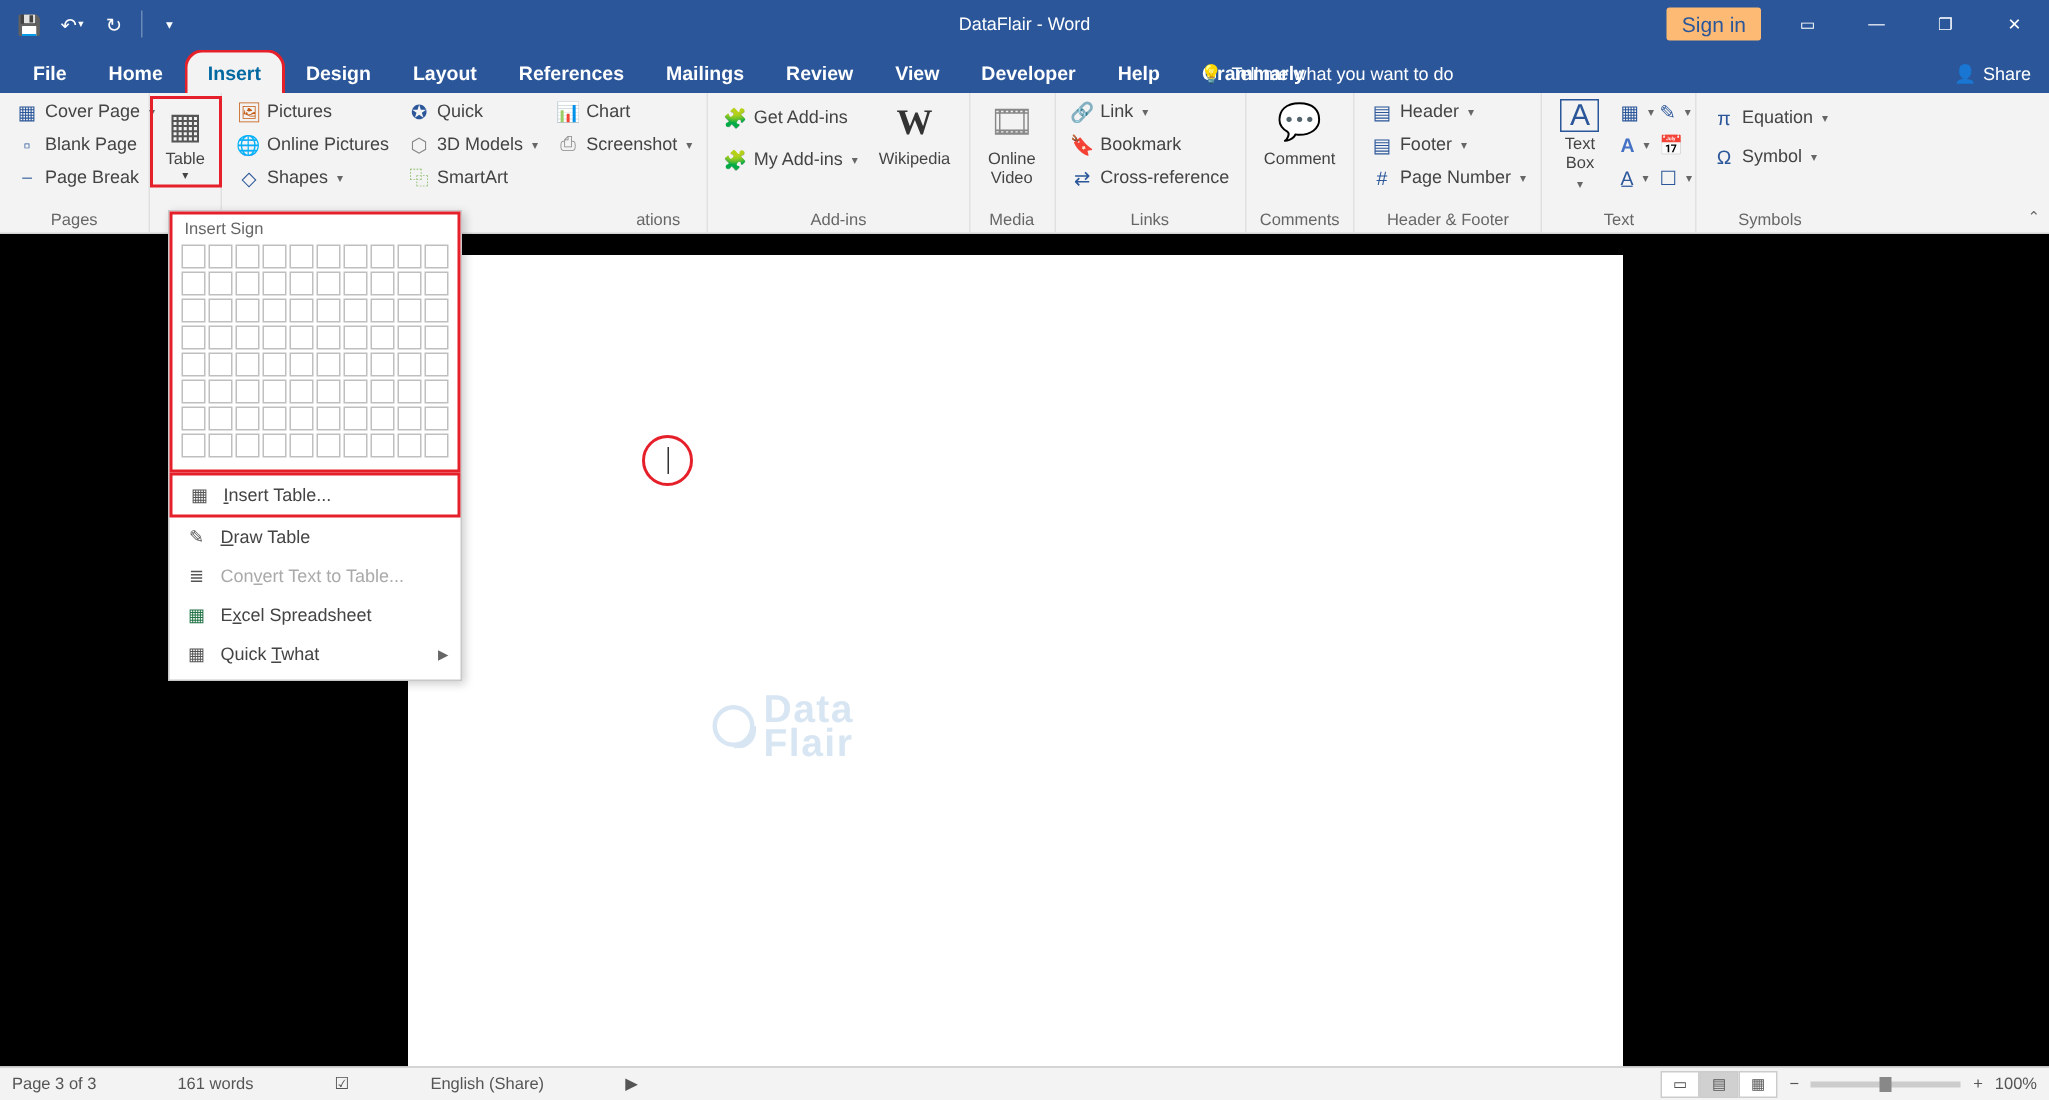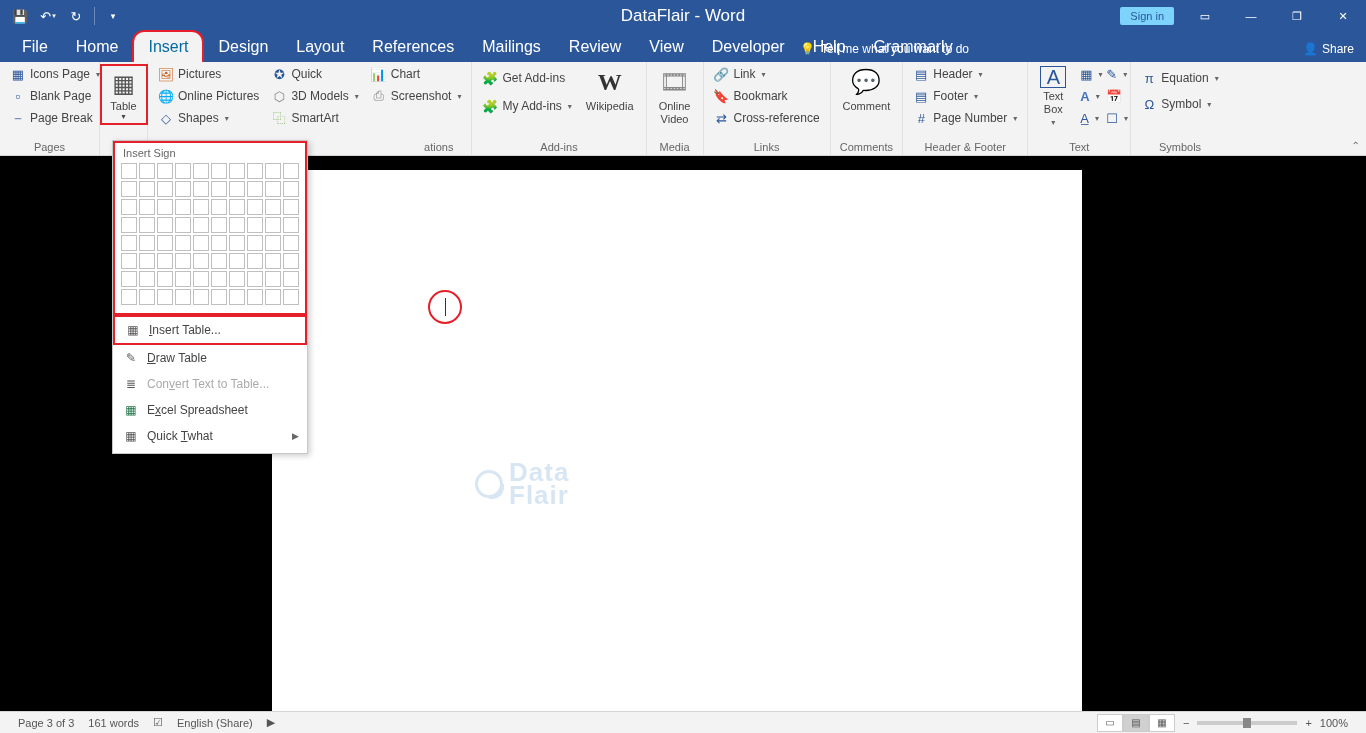--- a/index.html
+++ b/index.html
@@ -3,28 +3,28 @@
 <meta charset="utf-8">
 <style>
 * { margin: 0; padding: 0; box-sizing: border-box; font-family: "Segoe UI", Tahoma, sans-serif; }
 body { width: 1366px; height: 733px; background: #e6e6e6; overflow: hidden; position: relative; }
 
 
 .titlebar { height: 32px; background: #2b579a; color: #fff; display: flex; align-items: center; position: relative; font-size: 12px; }
 .qat { display: flex; align-items: center; gap: 4px; padding: 0 8px; }
 .qat .qbtn { width: 24px; height: 24px; display: flex; align-items: center; justify-content: center; color: #fff; font-size: 13px; cursor: default; }
 .qat .sep { width: 1px; height: 18px; background: rgba(255,255,255,0.3); margin: 0 2px; }
-.title-center { position: absolute; left: 50%; transform: translateX(-50%); font-size: 17px; }
+.title-center { position: absolute; left: 50%; transform: translateX(-50%); font-size: 12px; }
 .winctrls { position: absolute; right: 0; display: flex; align-items: center; }
 .winctrls .wbtn { width: 46px; height: 32px; display: flex; align-items: center; justify-content: center; color: #fff; font-size: 11px; }
-.signin { background: #7dd3fc; color: #2b579a; font-size: 11px; padding: 3px 10px; margin-right: 8px; border-radius: 2px; }
+.signin { background: #fdba74; color: #2b579a; font-size: 14px; padding: 3px 10px; margin-right: 8px; border-radius: 2px; }
 
 
 .tabs { height: 30px; background: #2b579a; display: flex; align-items: flex-end; padding-left: 8px; position: relative; }
-.tab { color: #fff; font-size: 16px; padding: 6px 14px; cursor: default; }
+.tab { color: #fff; font-size: 13px; padding: 6px 14px; cursor: default; font-weight: bold; }
 .tab.active { background: #f3f3f3; color: #0369a1; border: 2px solid #e6202a; border-bottom: none; border-radius: 12px 12px 0 0; }
 .tellme { position: absolute; left: 800px; color: #fff; font-size: 12px; display: flex; align-items: center; gap: 6px; padding: 6px 0; }
 .share { position: absolute; right: 12px; color: #fff; font-size: 12px; display: flex; align-items: center; gap: 4px; padding: 6px 0; }
 
 
 .ribbon { height: 94px; background: #f3f3f3; border-bottom: 1px solid #d4d4d4; display: flex; position: relative; }
 .group { border-right: 1px solid #e1e1e1; display: flex; flex-direction: column; padding: 2px 6px 0 6px; }
 .group-body { flex: 1; display: flex; align-items: flex-start; gap: 4px; }
 .group-label { text-align: center; font-size: 11px; color: #666; padding: 2px 0; }
 .smbtn { display: flex; align-items: center; gap: 4px; font-size: 12px; color: #444; padding: 2px 4px; white-space: nowrap; }
@@ -53,21 +53,21 @@
 .page { position: absolute; left: 272px; top: 14px; width: 810px; height: 1000px; background: #fff; box-shadow: 0 0 6px rgba(0,0,0,0.15); }
 .cursor-ring { position: absolute; left: 428px; top: 290px; width: 34px; height: 34px; border: 2px solid #e6202a; border-radius: 50%; display: flex; align-items: center; justify-content: center; }
 .cursor-ring .caret { width: 1px; height: 18px; background: #333; }
 
 
 .wm { position: absolute; color: #a9c7e3; opacity: 0.45; font-size: 26px; font-weight: 600; letter-spacing: 1px; display: flex; align-items: center; gap: 6px; }
 .wm .wm-icon { width: 28px; height: 28px; border: 3px solid #a9c7e3; border-radius: 50%; position: relative; }
 .wm .wm-icon::after { content: ""; position: absolute; width: 12px; height: 12px; border: 3px solid #a9c7e3; border-top: none; border-left: none; border-radius: 0 0 12px 0; right: -4px; bottom: -4px; }
 
 
-.statusbar { position: absolute; bottom: 0; left: 0; right: 0; height: 22px; background: #f3f3f3; border-top: 1px solid #d4d4d4; display: flex; align-items: center; font-size: 11px; color: #555; padding: 0 18px; }
+.statusbar { position: absolute; bottom: 0; left: 0; right: 0; height: 22px; background: #f3f3f3; border-top: 1px solid #d4d4d4; display: flex; align-items: center; font-size: 11px; color: #555; padding: 0 8px; gap: 40px; }
 .statusbar .sp { margin-right: 14px; display: flex; align-items: center; gap: 4px; }
 .statusbar .right { margin-left: auto; display: flex; align-items: center; gap: 8px; }
 .viewbtns { display: flex; gap: 0; }
 .viewbtns .v { width: 26px; height: 18px; border: 1px solid #ccc; display: flex; align-items: center; justify-content: center; font-size: 10px; background: #fff; }
 .viewbtns .v.active { background: #d0d0d0; }
 .zoomslider { width: 100px; height: 4px; background: #ccc; position: relative; }
 .zoomslider .thumb { position: absolute; left: 50%; top: -3px; width: 8px; height: 10px; background: #888; transform: translateX(-50%); }
 .underline { text-decoration: underline; }
 </style>
 </head>
@@ -114,21 +114,21 @@
   </div>
 </div>
 
 <div class="ribbon">
 
   <div class="group" style="width:100px;">
     <div class="group-body">
       <div class="vstack">
         <div class="smbtn">
             <span class="icon" style="color:#2b579a;">▦</span>
-            <span>Icons Page</span>
+            <span>Cover Page</span>
             <span class="drop">▾</span>
           </div>
         <div class="smbtn">
             <span class="icon" style="color:#2b579a;">▫</span>
             <span>Blank Page</span>
           </div>
         <div class="smbtn">
             <span class="icon" style="color:#2b579a;">⎯</span>
             <span>Page Break</span>
           </div>

